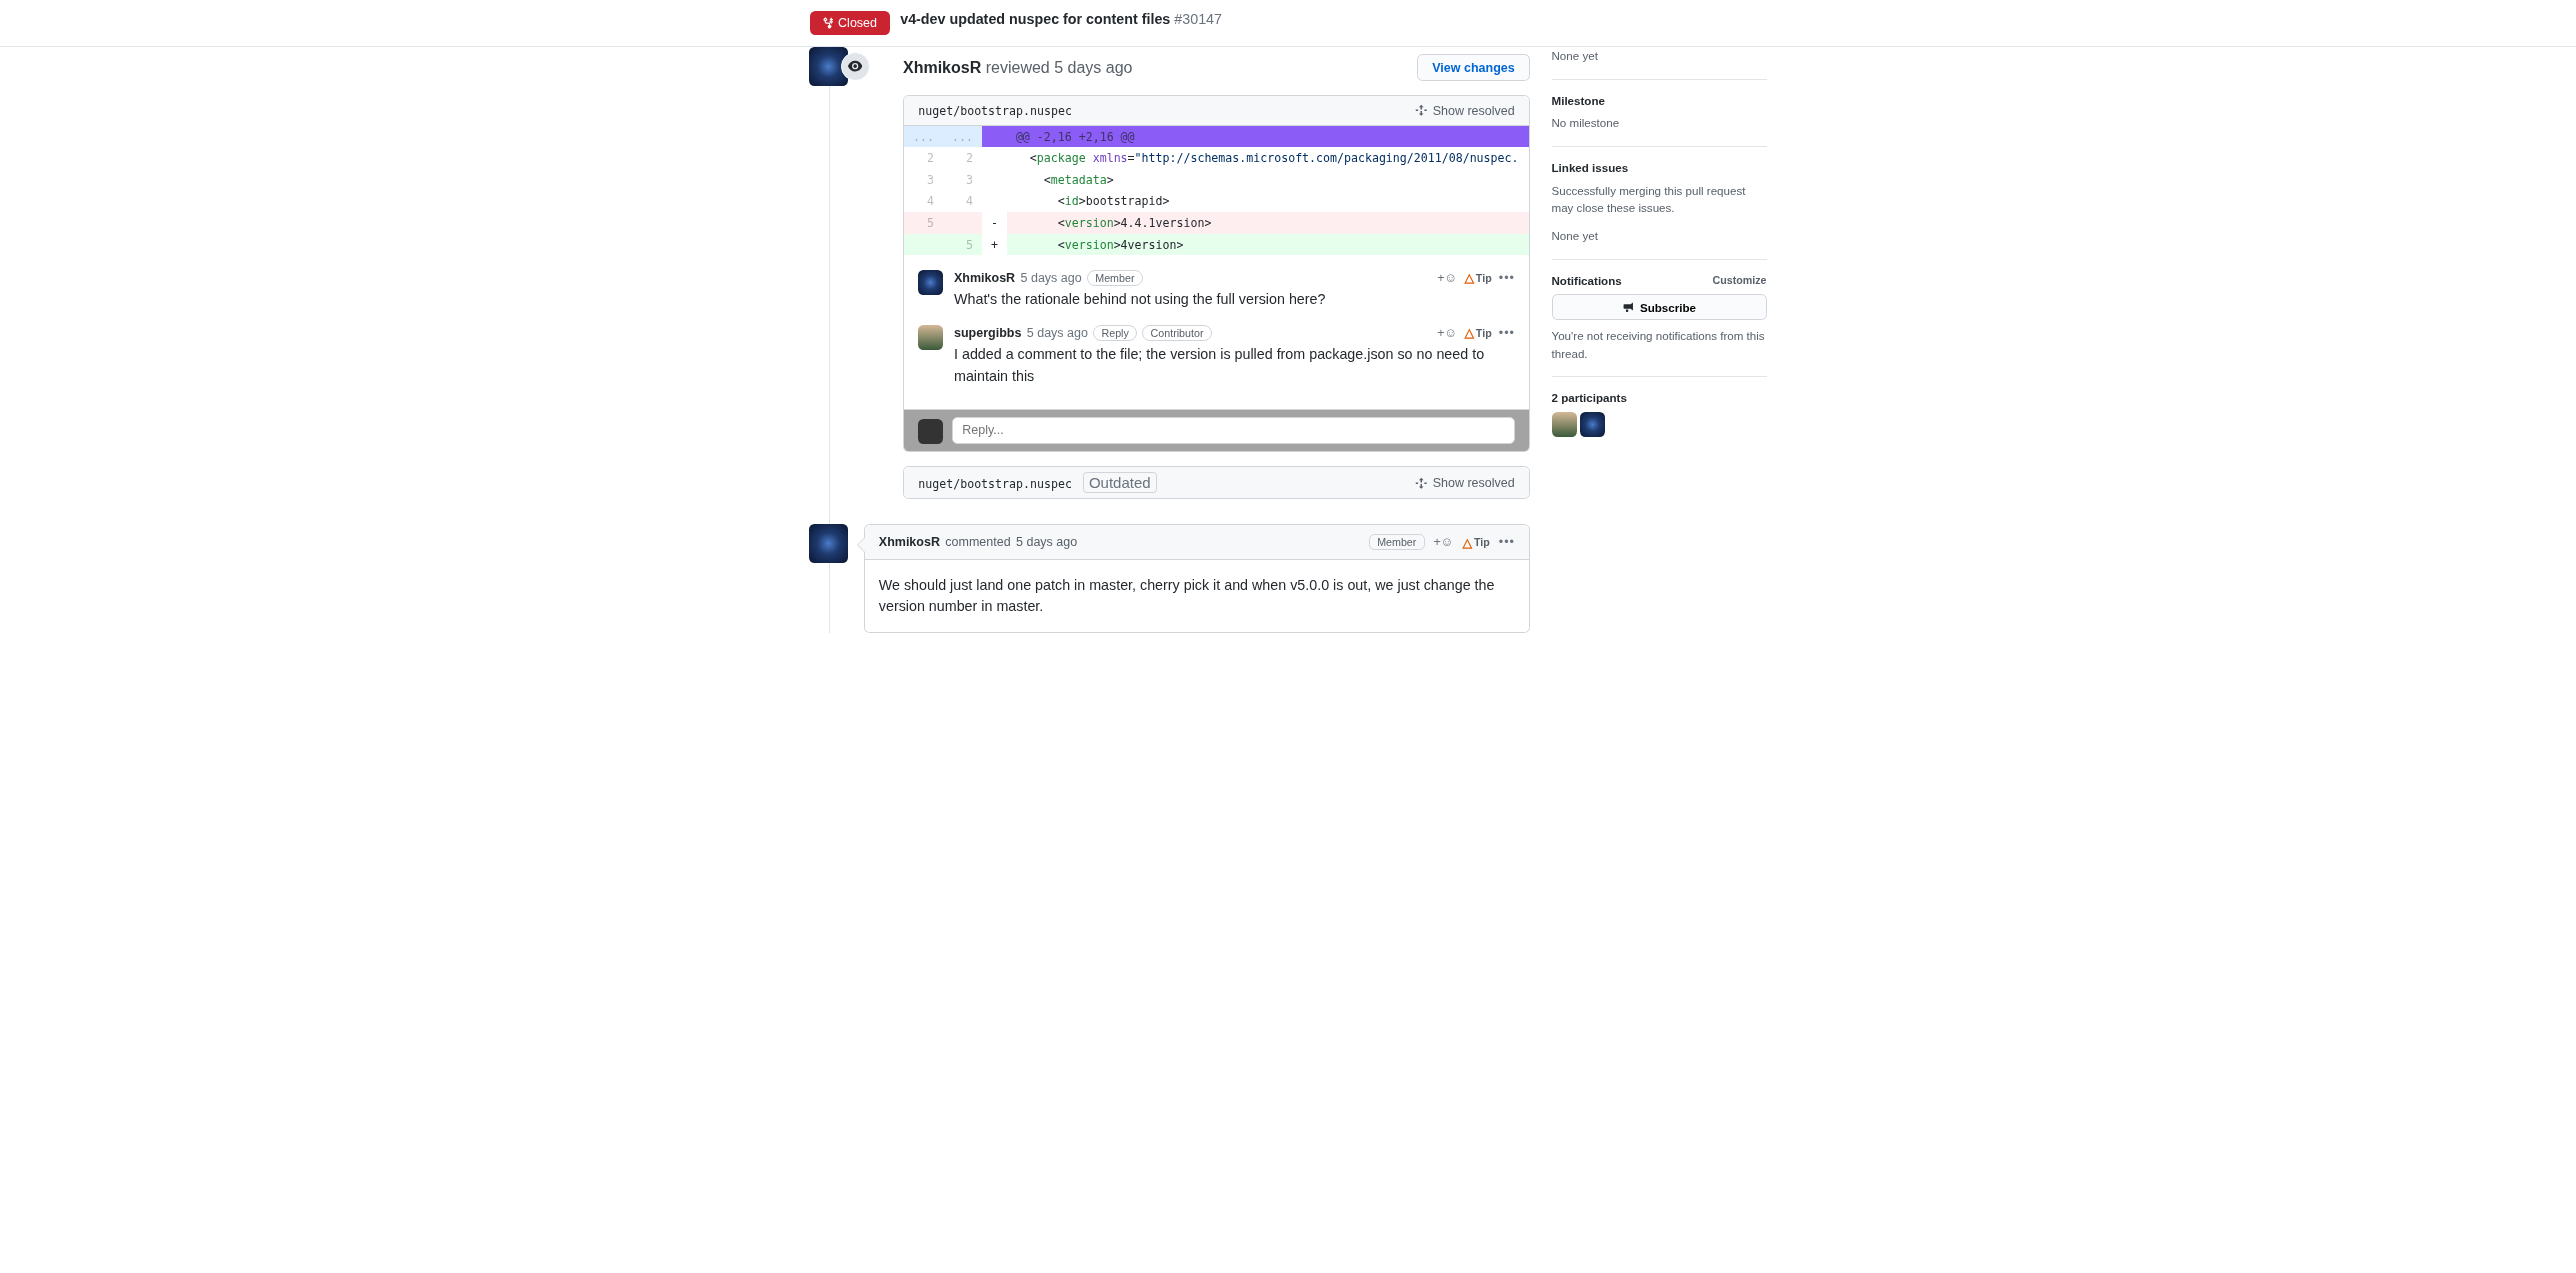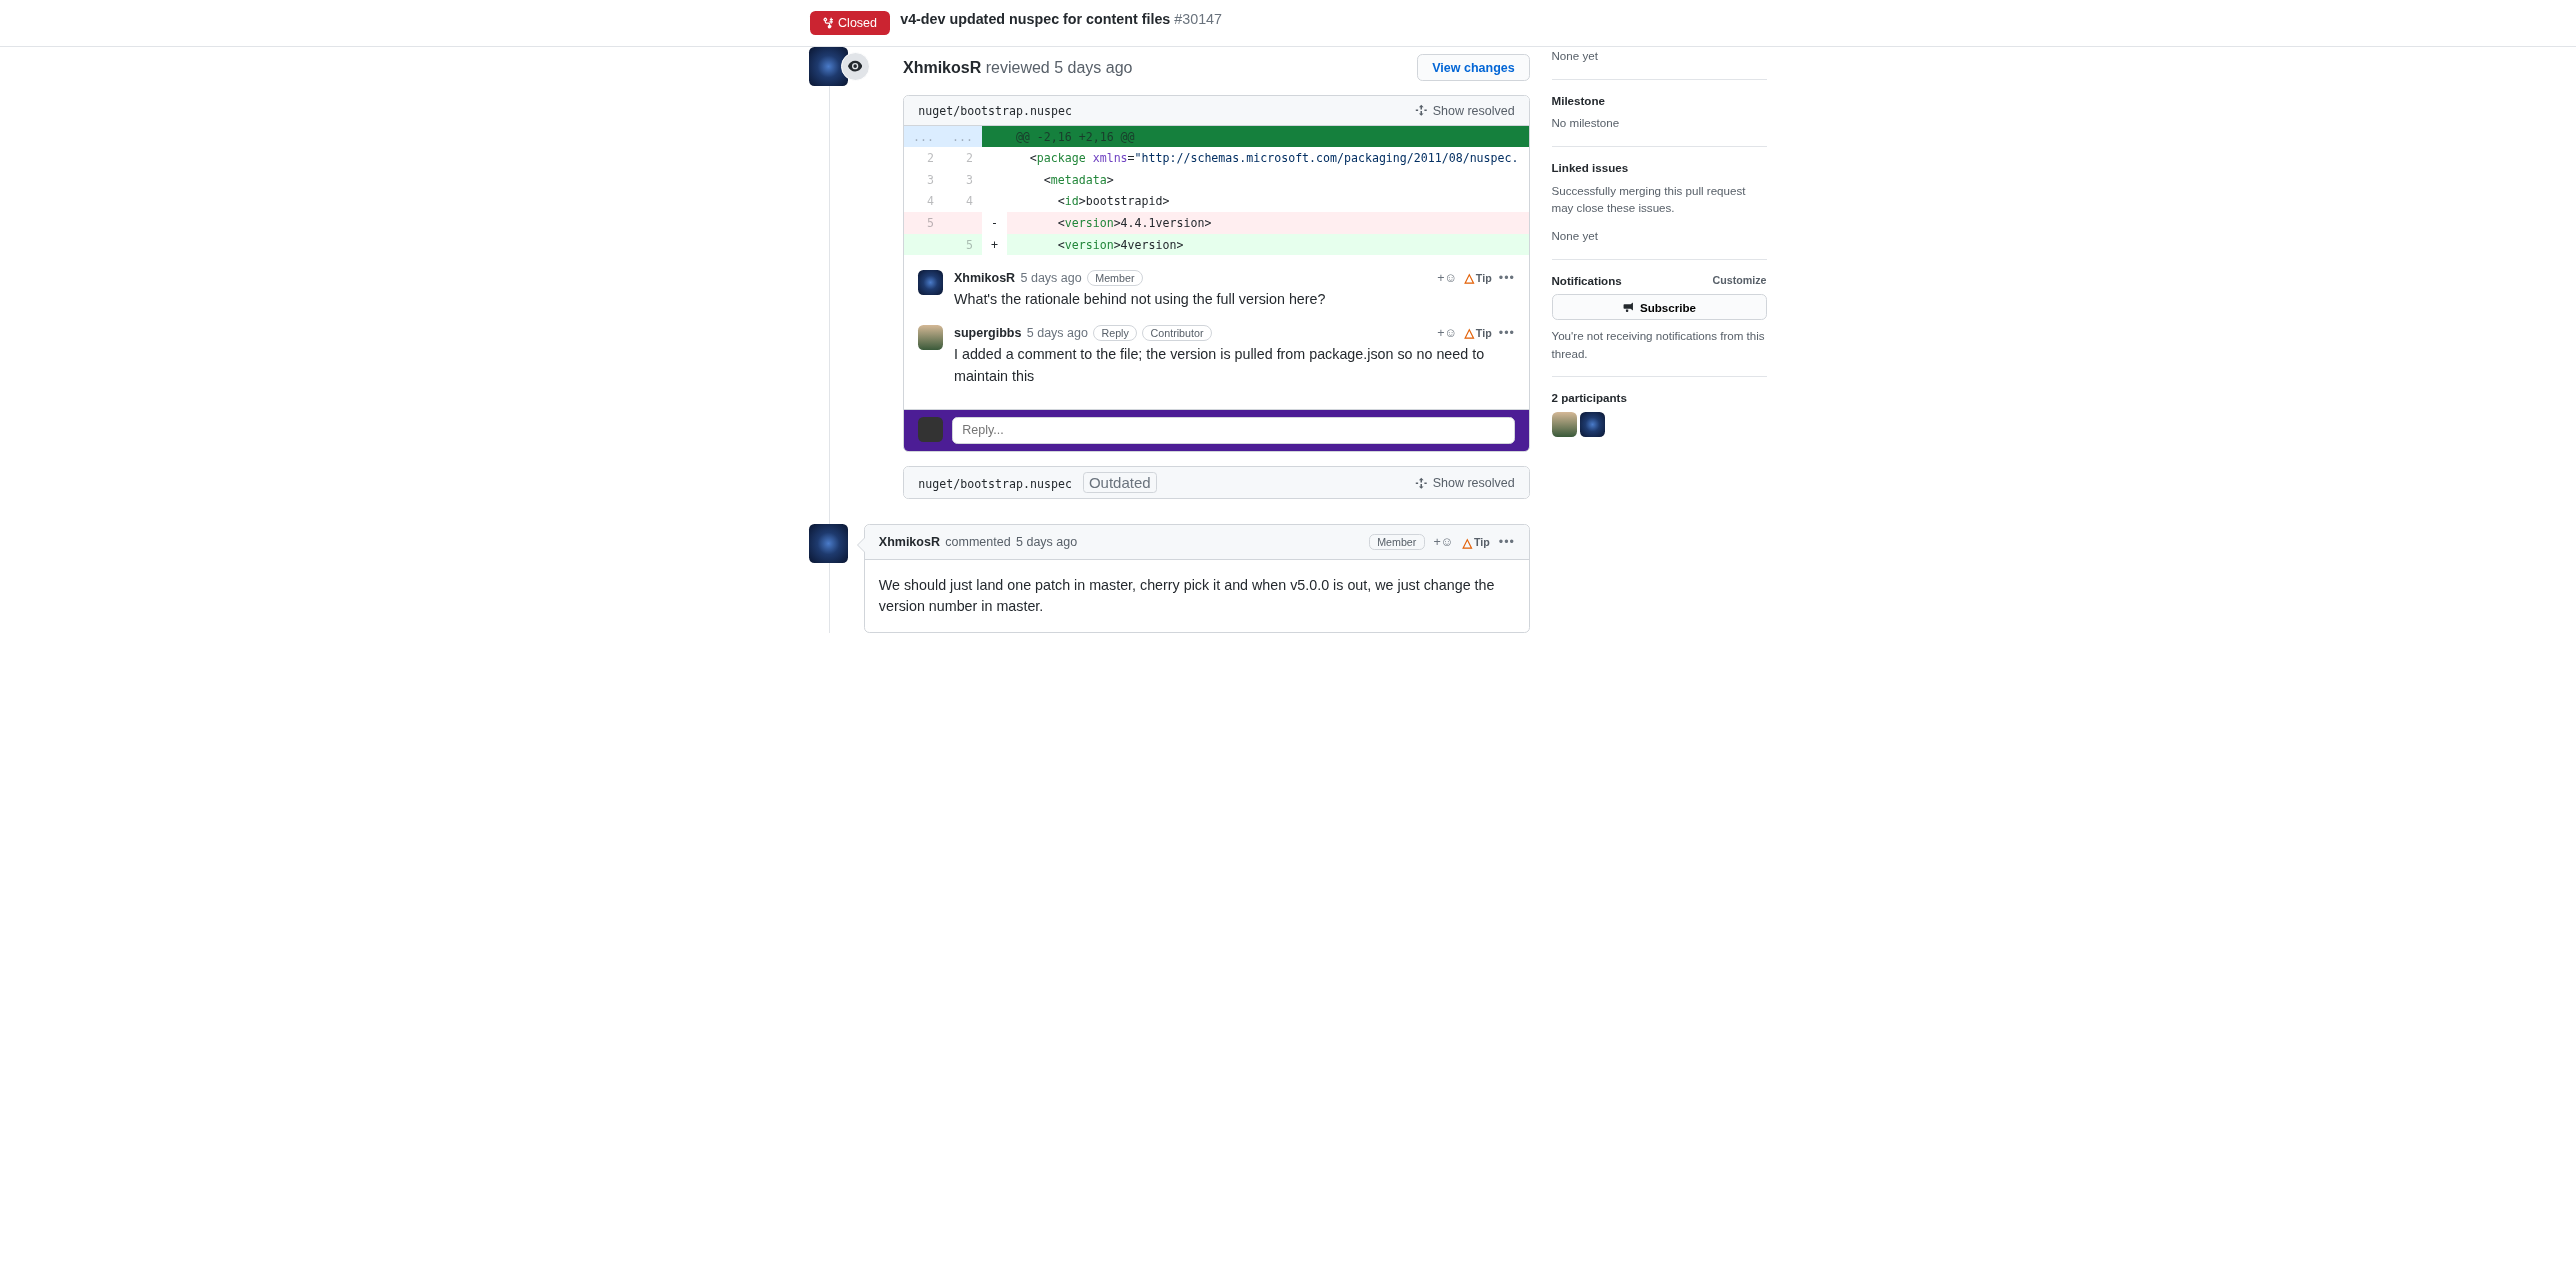--- a/index.html
+++ b/index.html
@@ -41,21 +41,21 @@
 .review-box { border: 0.9px solid #d1d5da; border-radius: 5.4px; margin-left: 21.5px; overflow: hidden; }
 .file-header { background: #f6f8fa; padding: 7.2px 14.3px; display: flex; justify-content: space-between; align-items: center; border-bottom: 0.9px solid #d1d5da; }
 .file-path { font-family: SFMono-Regular, Consolas, monospace; font-size: 11.6px; color: #24292e; }
 .resolve-toggle { color: #586069; font-size: 12.5px; display: inline-flex; align-items: center; gap: 5.4px; cursor: pointer; }
 .outdated-label { border: 0.9px solid #d1d5da; border-radius: 3.6px; padding: 0.9px 5.4px; font-size: 15px; color: #6a737d; margin-left: 7.2px; }
 
 .diff-table { width: 100%; border-collapse: collapse; font-family: SFMono-Regular, Consolas, monospace; font-size: 11.6px; }
 .diff-table td { padding: 1.8px 9px; line-height: 18px; vertical-align: top; }
 .line-num { width: 36px; text-align: right; color: rgba(27,31,35,0.3); background: #fff; user-select: none; }
 .line-num.hunk { background: #dbedff; color: rgba(27,31,35,0.3); }
-.hunk-row td { background: #15803d; color: rgba(27,31,35,0.7); }
+.hunk-row td { background: #8b5cf6; color: rgba(27,31,35,0.7); }
 .del-row .line-num { background: #ffeef0; }
 .del-row .line-code { background: #ffeef0; }
 .add-row .line-num { background: #e6ffed; }
 .add-row .line-code { background: #e6ffed; }
 .line-sign { width: 18px; text-align: center; color: #24292e; }
 .line-code { white-space: pre; color: #24292e; }
 .tag-open { color: #22863a; }
 .tag-attr { color: #6f42c1; }
 .tag-str { color: #032f62; }
 .tag-txt { color: #24292e; }
@@ -66,21 +66,21 @@
 .tc-body { flex: 1; }
 .tc-header { display: flex; align-items: center; gap: 5.4px; flex-wrap: wrap; }
 .tc-author { font-weight: 600; color: #24292e; }
 .tc-time { color: #6a737d; }
 .role-badge { border: 0.9px solid #d1d5da; border-radius: 10.7px; padding: 0.9px 7.2px; font-size: 10.7px; color: #586069; }
 .tc-actions { margin-left: auto; display: flex; gap: 7.2px; align-items: center; color: #586069; }
 .tc-text { margin-top: 3.6px; font-size: 14.3px; line-height: 1.5; color: #24292e; }
 .tip-btn { display: inline-flex; align-items: center; gap: 1.8px; color: #586069; font-size: 10.7px; font-weight: 600; }
 .tip-triangle { color: #E36209; font-size: 12.5px; }
 
-.reply-row { background: #4c1d95; border-top: 0.9px solid #d1d5da; padding: 7.2px 14.3px; display: flex; gap: 9px; align-items: flex-start; }
+.reply-row { background: #a3a3a3; border-top: 0.9px solid #d1d5da; padding: 7.2px 14.3px; display: flex; gap: 9px; align-items: flex-end; }
 .reply-input { flex: 1; border: 0.9px solid #d1d5da; border-radius: 5.4px; padding: 5.4px 9px; font-size: 12.5px; background: #fff; }
 
 .review-box.last { margin-top: 14.3px; }
 
 .comment-item { position: relative; margin-top: 25px; }
 .comment-item .avatar { left: -73px; top: 0; }
 .comment-box { border: 0.9px solid #d1d5da; border-radius: 5.4px; margin-left: -18px; position: relative; }
 .comment-box::before { content: ''; position: absolute; left: -7.2px; top: 12.5px; border: 7.2px solid transparent; border-right-color: #d1d5da; border-left: 0; }
 .comment-box::after { content: ''; position: absolute; left: -6.3px; top: 12.5px; border: 7.2px solid transparent; border-right-color: #f6f8fa; border-left: 0; }
 .comment-header { background: #f6f8fa; padding: 9px 14.3px; display: flex; align-items: center; gap: 5.4px; border-bottom: 0.9px solid #d1d5da; border-radius: 5.4px 5.4px 0 0; }

